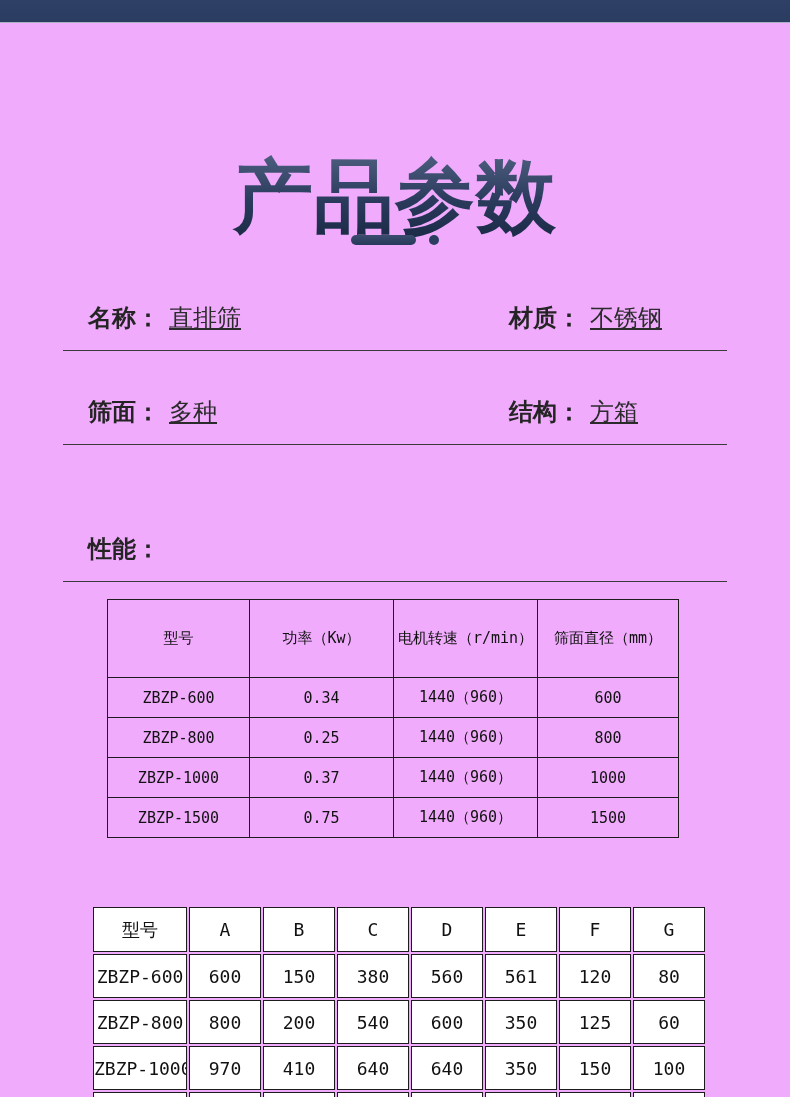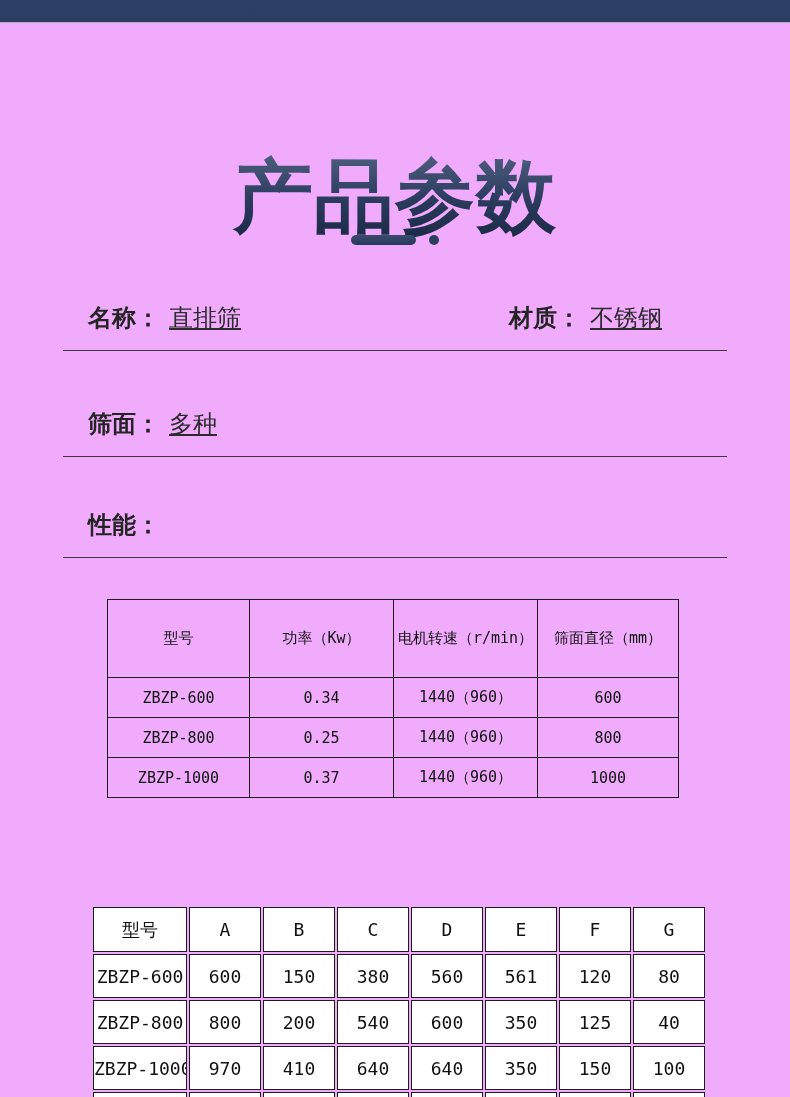--- a/index.html
+++ b/index.html
@@ -82,22 +82,22 @@
     left: 63px;
     width: 664px;
     height: 64px;
     border-bottom: 1px solid #3a3a3a;
     display: flex;
     align-items: center;
     font-size: 24px;
     color: #262626;
   }
   .info-row.r1 { top: 286px; }
-  .info-row.r2 { top: 392px; }
-  .info-row.r3 { top: 493px; }
+  .info-row.r2 { top: 380px; }
+  .info-row.r3 { top: 517px; }
   .pair { display: flex; align-items: flex-end; white-space: nowrap; }
   .pair.left { margin-left: 25px; }
   .pair.right { position: absolute; left: 422px; margin-left: 24px; }
   .pair .lbl { font-weight: 700; color: #242424; }
   .pair .val { margin-left: 9px; font-weight: 400; color: #2b2b2b; text-decoration: underline; }
 
   
   .spec-table {
     position: absolute;
     left: 107px;
@@ -170,20 +170,24 @@
       <span class="lbl">材质：</span>
       <span class="val">不锈钢</span>
     </span>
   </div>
 
   <div class="info-row r2">
     <span class="pair left">
       <span class="lbl">筛面：</span>
       <span class="val">多种</span>
     </span>
+    <span class="pair right">
+      <span class="lbl">结构：</span>
+      <span class="val">方箱</span>
+    </span>
   </div>
 
   <div class="info-row r3">
     <span class="pair left">
       <span class="lbl">性能：</span>
     </span>
   </div>
 
   <table class="spec-table">
     <colgroup>
@@ -212,20 +216,26 @@
           <td>0.25</td>
           <td>1440（960）</td>
           <td>800</td>
         </tr>
         <tr>
           <td>ZBZP-1000</td>
           <td>0.37</td>
           <td>1440（960）</td>
           <td>1000</td>
         </tr>
+        <tr>
+          <td>ZBZP-1500</td>
+          <td>0.75</td>
+          <td>1440（960）</td>
+          <td>1500</td>
+        </tr>
       </tbody>
     </table>
 
   <table class="dim-table">
     <colgroup>
       <col style="width:94px">
         <col style="width:72px">
         <col style="width:72px">
         <col style="width:72px">
       <col style="width:72px">
@@ -257,21 +267,21 @@
           <td>80</td>
         </tr>
         <tr>
           <td>ZBZP-800</td>
           <td>800</td>
           <td>200</td>
           <td>540</td>
           <td>600</td>
           <td>350</td>
           <td>125</td>
-          <td>40</td>
+          <td>60</td>
         </tr>
         <tr>
           <td>ZBZP-1000</td>
           <td>970</td>
           <td>410</td>
           <td>640</td>
           <td>640</td>
           <td>350</td>
           <td>150</td>
           <td>100</td>

